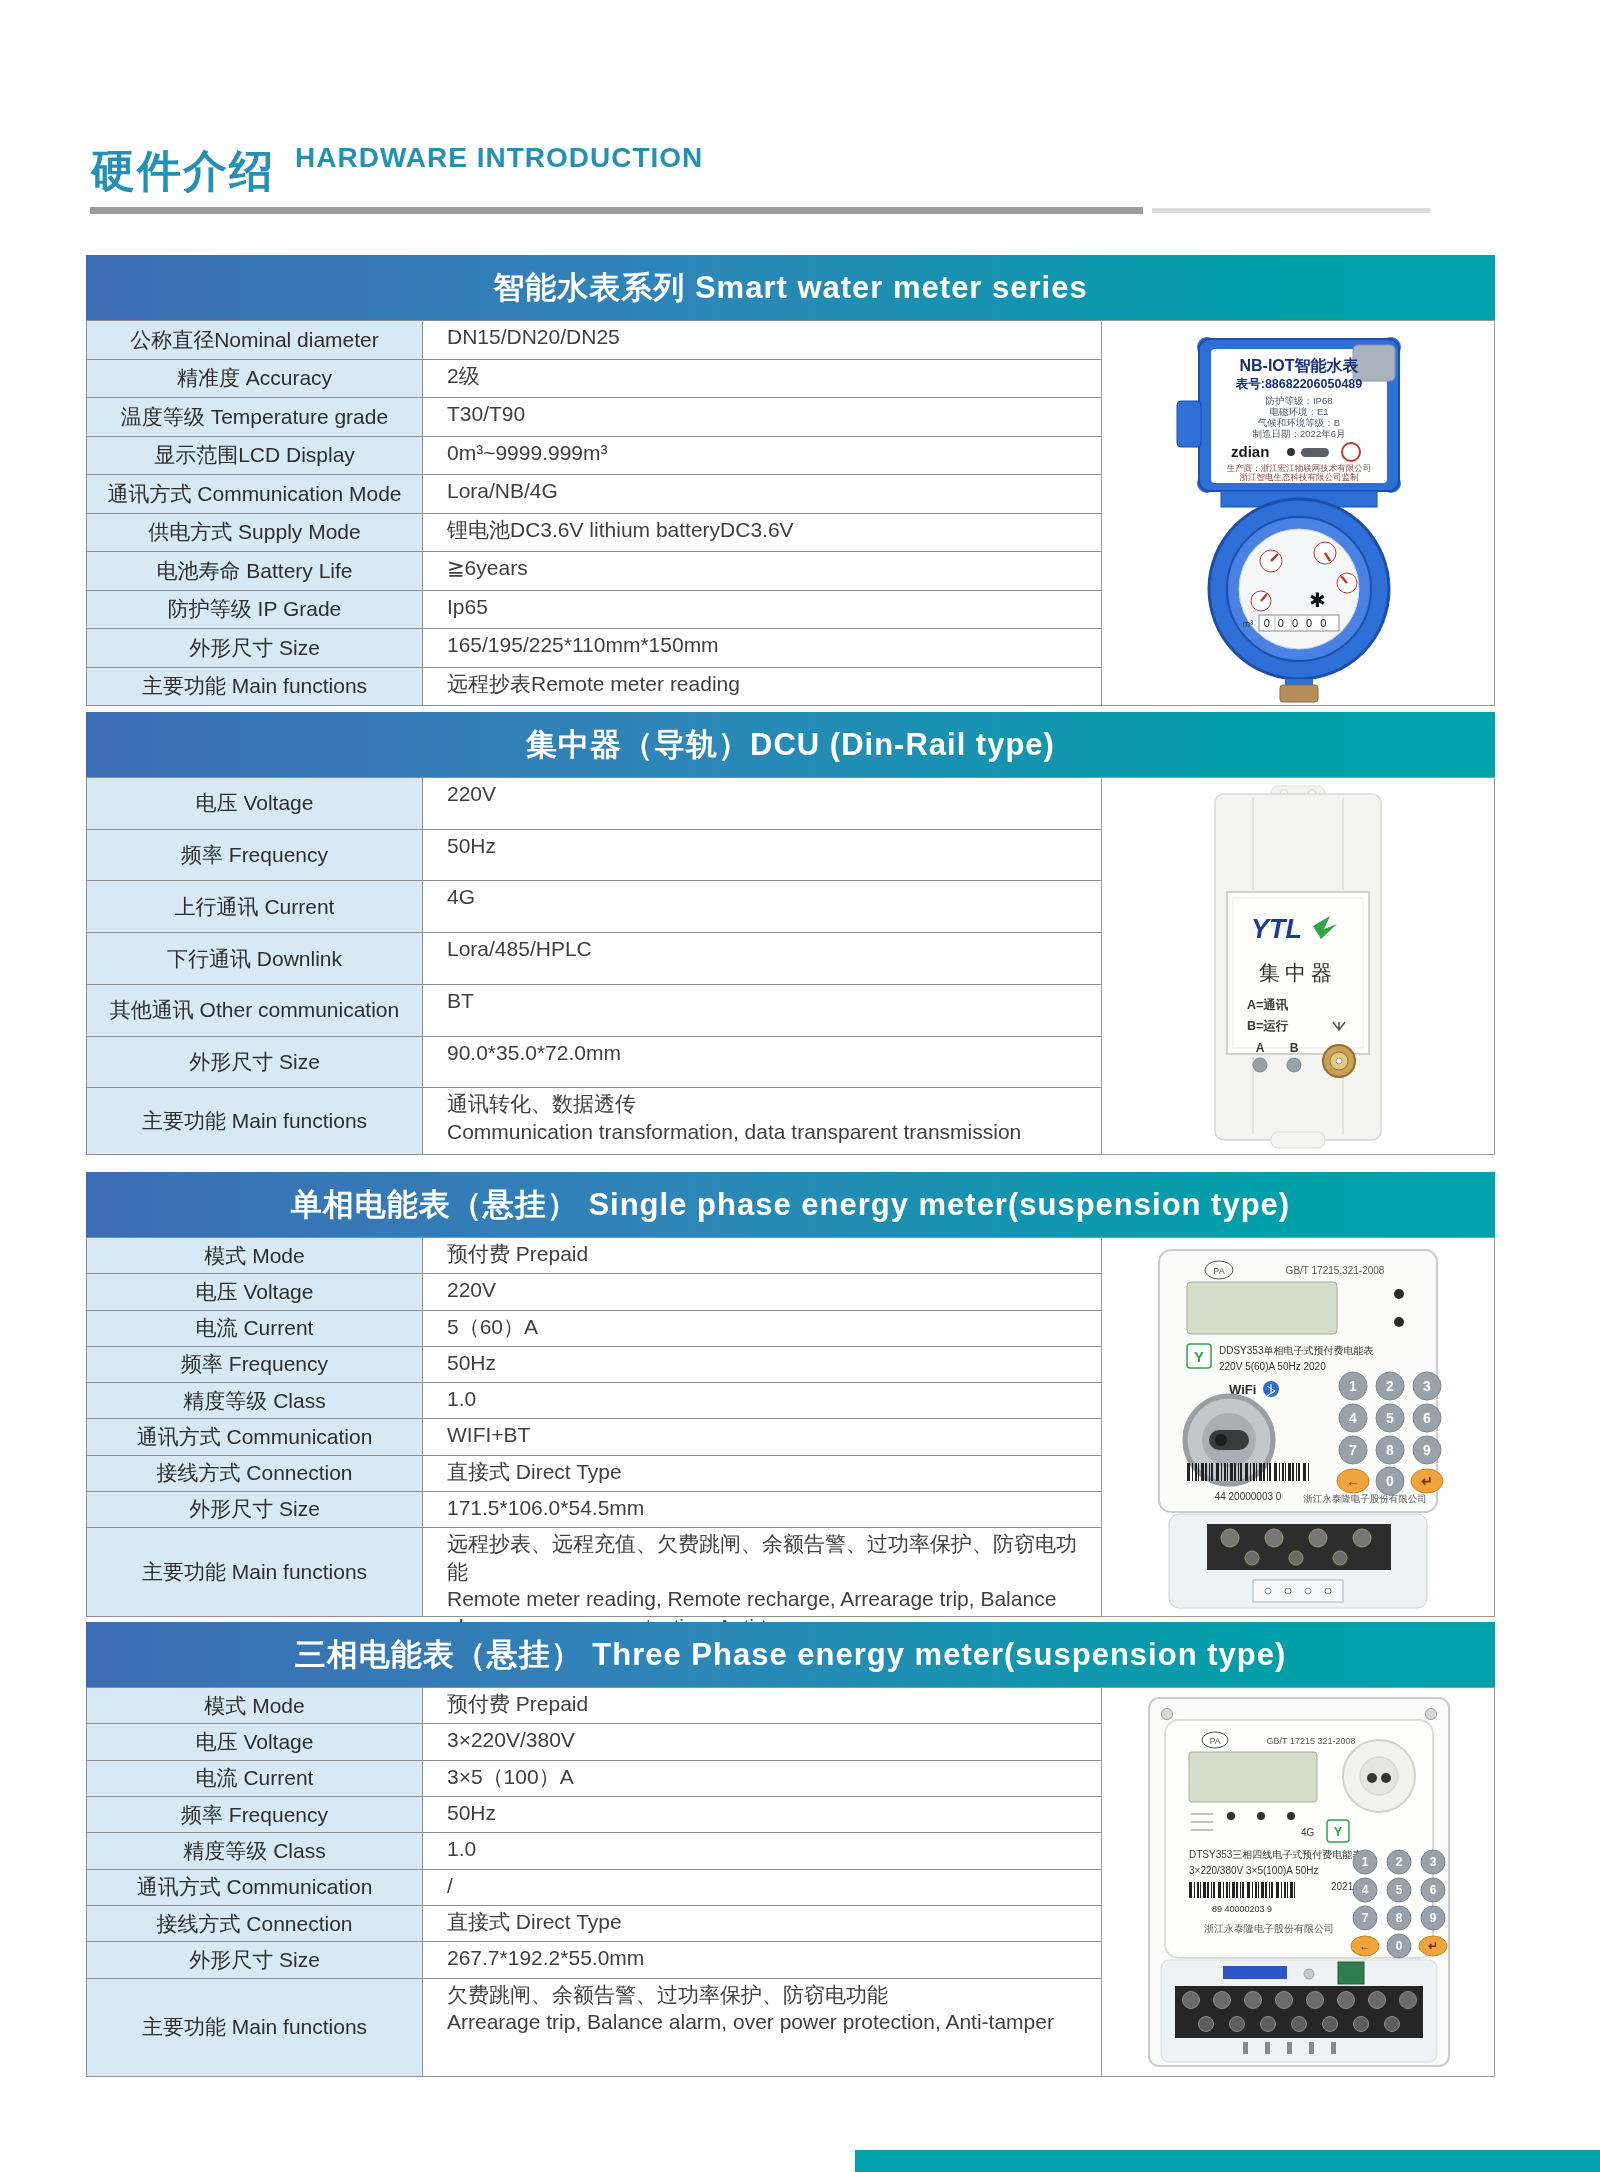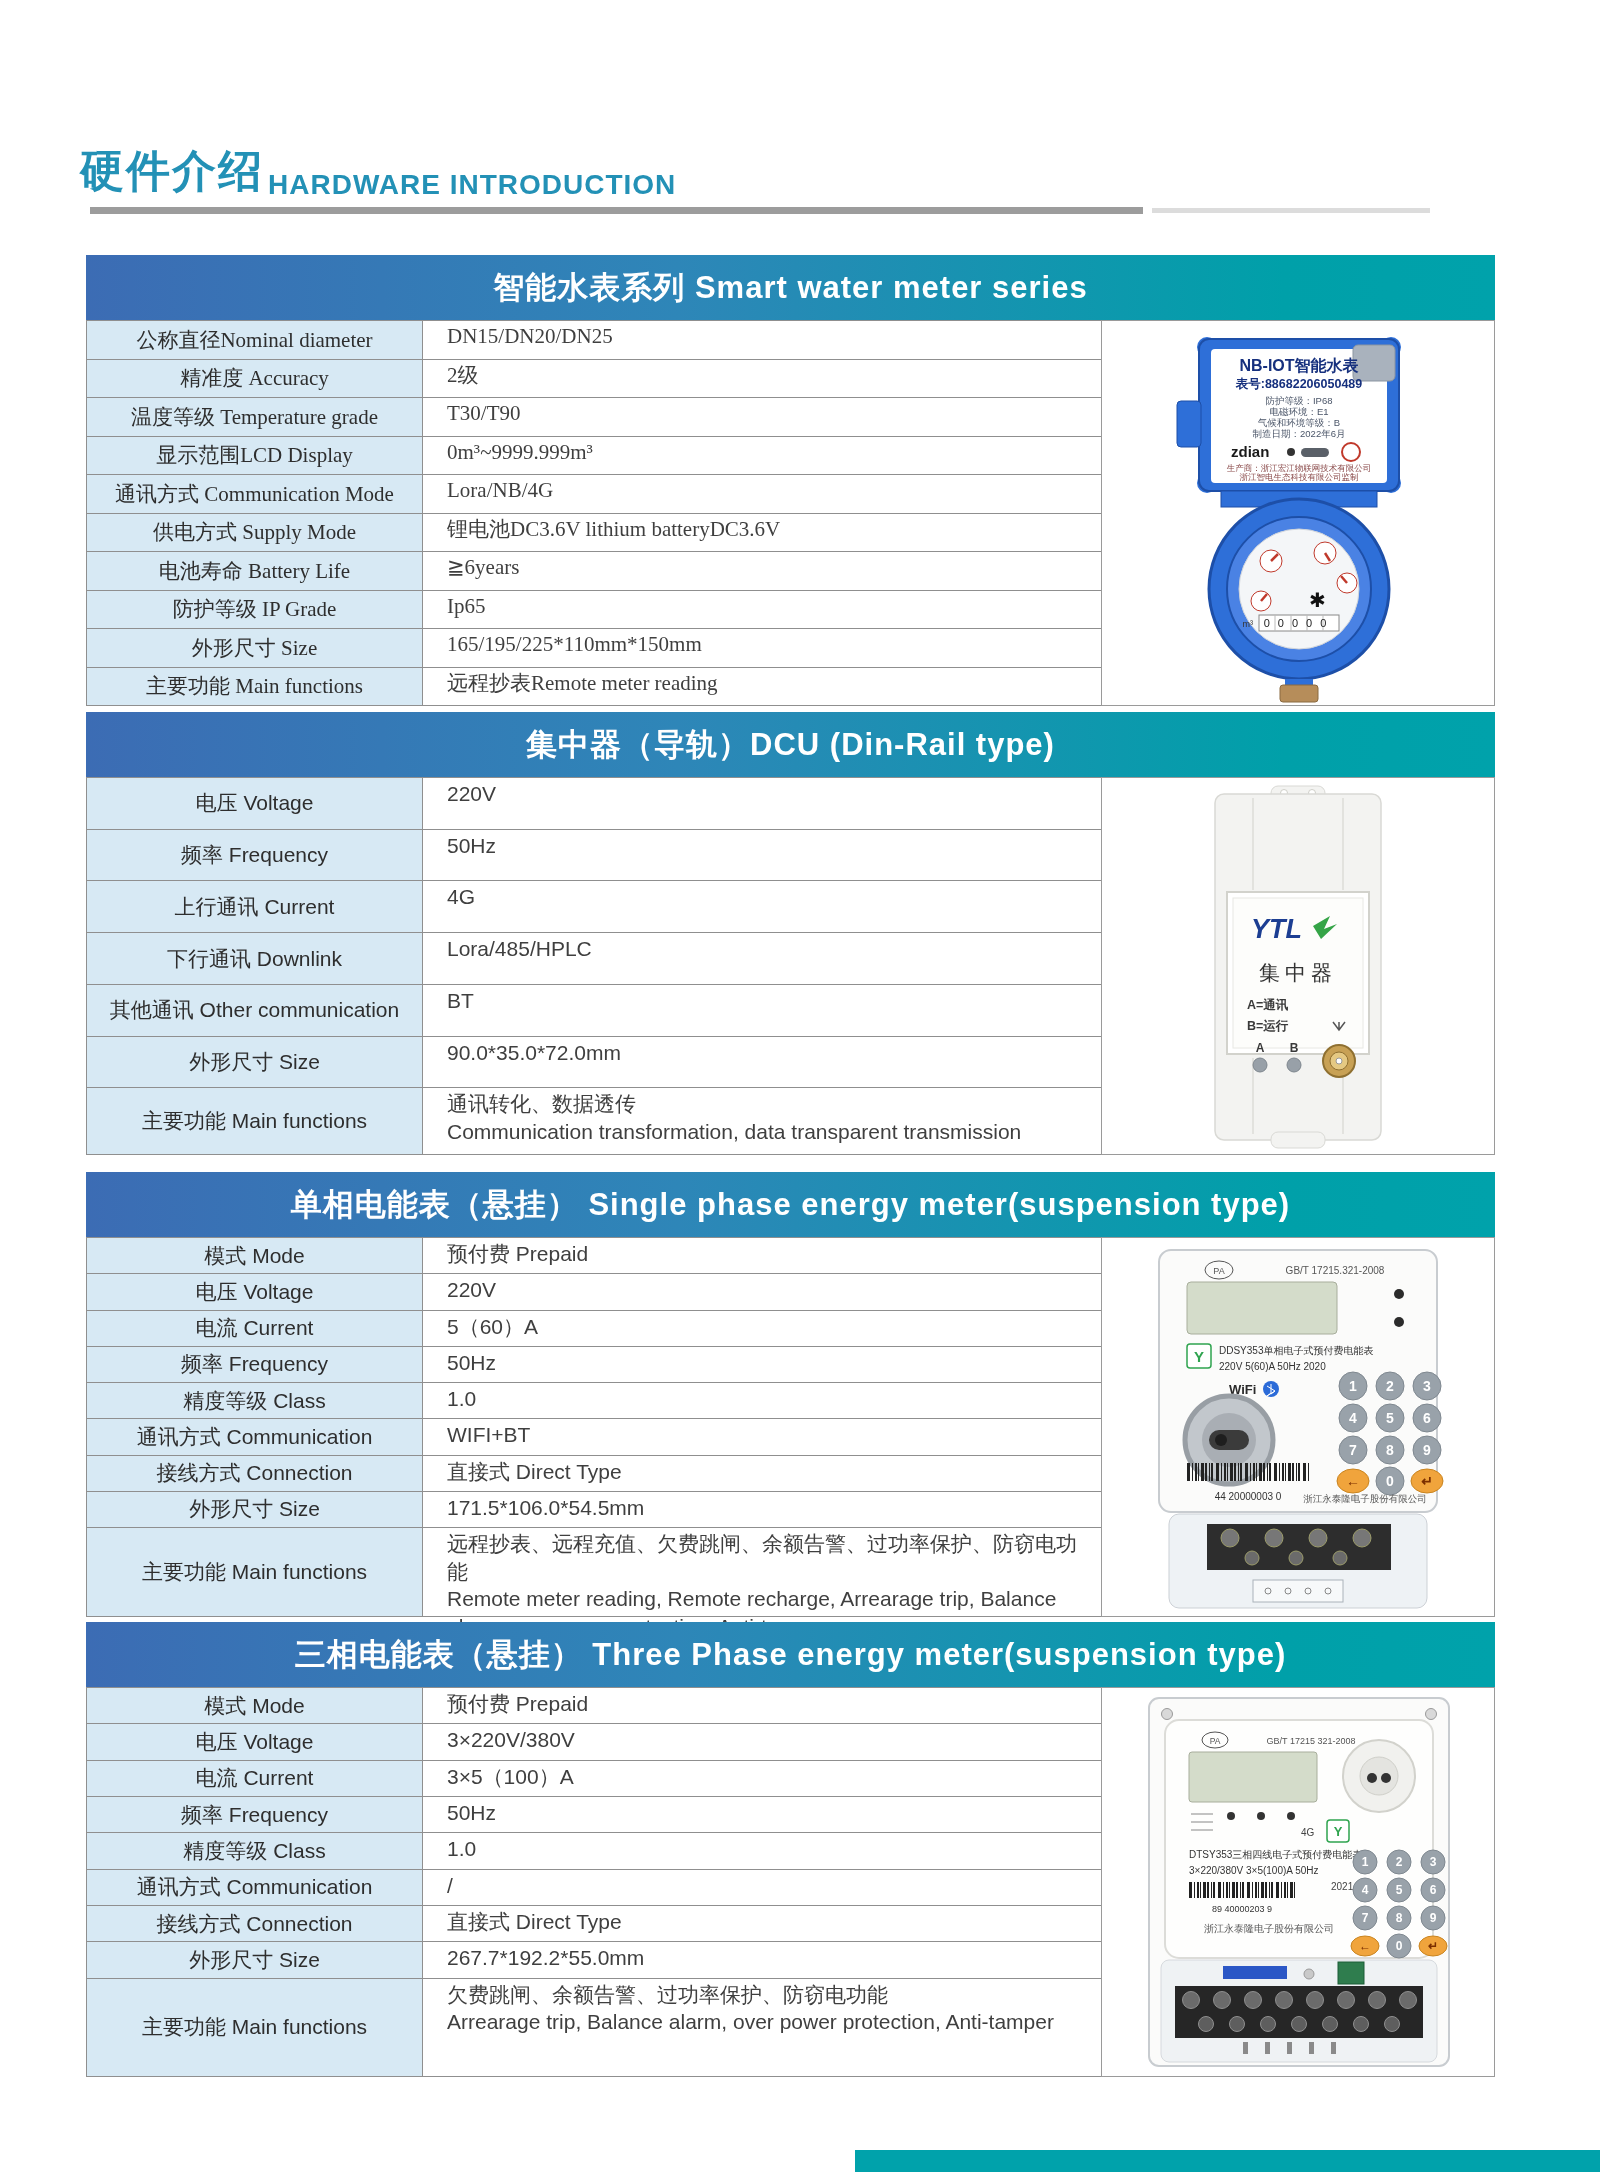--- a/index.html
+++ b/index.html
@@ -1,40 +1,40 @@
 <!DOCTYPE html>
 <html><head>
 <meta charset="utf-8">
 <style>
   html,body{margin:0;padding:0;}
   body{
     width:1600px;height:2172px;position:relative;background:#ffffff;
     font-family:"Liberation Sans", sans-serif;overflow:hidden;
   }
   
-  .page-title{position:absolute;left:80px;top:142px;display:flex;align-items:flex-end;gap:4px;}
+  .page-title{position:absolute;left:91px;top:142px;display:flex;align-items:flex-start;gap:20px;}
   .page-title .zh{font-size:44px;font-weight:bold;color:#2391B6;letter-spacing:2px;}
   .page-title .en{font-size:28px;font-weight:bold;color:#2391B6;letter-spacing:1px;}
   .rule-dark{position:absolute;left:90px;top:207px;width:1053px;height:7px;background:#9C9C9C;}
   .rule-light{position:absolute;left:1152px;top:208px;width:278px;height:5px;background:#DCDCDC;}
 
   
   .spec-table{position:absolute;left:86px;width:1409px;}
   #t1{top:255px;} #t2{top:712px;} #t3{top:1172px;} #t4{top:1622px;}
   .t-header{
     height:65px;display:flex;align-items:center;justify-content:center;
     background:linear-gradient(90deg,#3C6CB4 0%,#2E86B8 42%,#00A0A9 85%,#00A2AB 100%);
     color:#fff;font-size:31px;font-weight:bold;letter-spacing:1px;
   }
   .t-body{display:flex;align-items:stretch;}
   .rows{width:1016px;box-sizing:border-box;border:1px solid #8F8F8F;display:flex;flex-direction:column;background:#fff;}
   .rows-t1{height:386px;} .rows-t2{height:378px;} .rows-t3{height:380px;} .rows-t4{height:390px;}
   .row{display:flex;border-bottom:1px solid #8F8F8F;box-sizing:border-box;}
   .row:last-child{border-bottom:none;}
-  .rows-t1 .row{flex:1;font-family:Liberation Serif, serif;}
+  .rows-t1 .row{flex:1;}
   .rows-t2 .row{height:52px;} .rows-t2 .row.tall{height:66px;}
   .rows-t3 .row{height:36.5px;} .rows-t3 .row.tall{height:88px;}
   .rows-t4 .row{height:36.5px;} .rows-t4 .row.tall{height:98px;}
   .lbl{
     width:336px;box-sizing:border-box;border-right:1px solid #8F8F8F;background:#D7E9F4;
     display:flex;align-items:center;justify-content:center;text-align:center;
     font-size:21px;color:#2E2E2E;padding:0 6px;
   }
   .val{flex:1;display:flex;padding:2px 14px 2px 24px;font-size:21px;color:#3F3F3F;}
   .val span{white-space:pre-line;line-height:1.32;}

